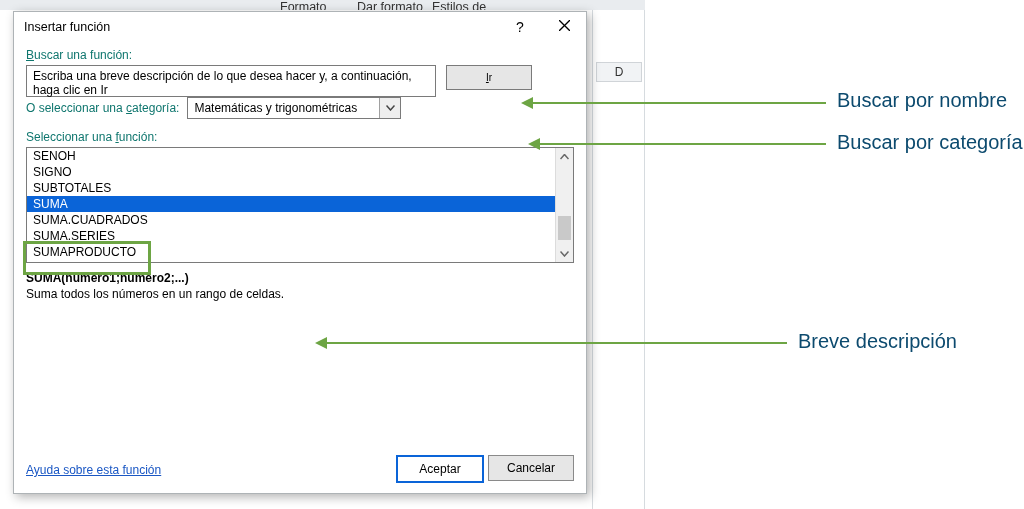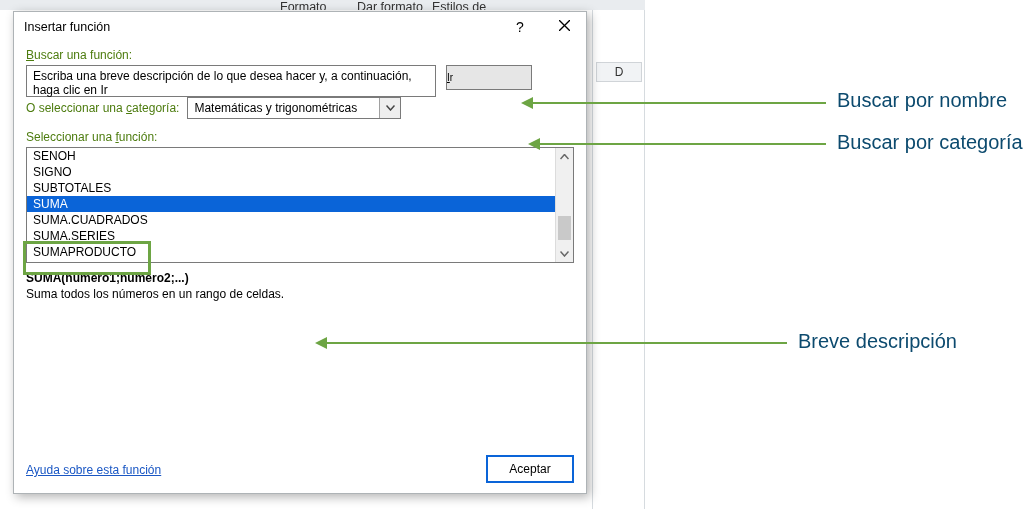--- a/index.html
+++ b/index.html
@@ -72,40 +72,40 @@
     display: flex; align-items:center; justify-content:center;
     color:#000;
   }
   .tb-btn.help { font-size:14px; font-family: "Segoe UI", sans-serif; }
   .tb-btn.close svg { width:11px; height:11px; }
   .tb-btn.close svg line { stroke:#000; stroke-width:1.3; }
 
   .dlg-body {
     padding: 6px 12px 10px 12px;
   }
-  .label { color:#4d7c0f; font-size:12px; }
+  .label { color:#0f766e; font-size:12px; }
   .label .u { text-decoration: underline; }
 
   .row-search {
     display:flex; align-items:stretch; column-gap:10px;
     margin-top:3px;
   }
   .search-box {
     width: 410px; height: 32px;
     border: 1px solid #7a7a7a;
     padding: 3px 6px;
     font-size: 12px;
     line-height: 14px;
     color:#000;
     box-sizing: border-box;
   }
   .btn-ir {
     width: 84px; height: 23px; align-self:flex-start;
     border:1px solid #7a7a7a; background:#e6e6e6;
-    display:flex; align-items:center; 
+    display:flex; align-items:center; justify-content:center;
     font-size:10px;
   }
   .btn-ir .u { text-decoration: underline; }
 
   .row-cat {
     display:flex; align-items:center;
   }
   .cat-select {
     margin-left: 8px;
     width: 214px; height: 22px;
@@ -294,20 +294,23 @@
 
       <div class="syntax">SUMA(número1;número2;...)</div>
       <div class="desc">Suma todos los números en un rango de celdas.</div>
     </div>
 
     <a class="help-link">Ayuda sobre esta función</a>
     <div class="dlg-buttons">
       <div class="btn primary">
           <span>Aceptar</span>
         </div>
+      <div class="btn">
+          <span>Cancelar</span>
+        </div>
     </div>
   </div>
 
   <div class="sel-highlight"></div>
 
   <div class="arrow-head" style="left:521px; top:97px"></div>
   <div class="arrow-line" style="left:533px; top:102px; width:293px"></div>
   <div class="annot" style="left:837px; top:89px">Buscar por nombre</div>
 
   <div class="arrow-head" style="left:528px; top:138px"></div>

